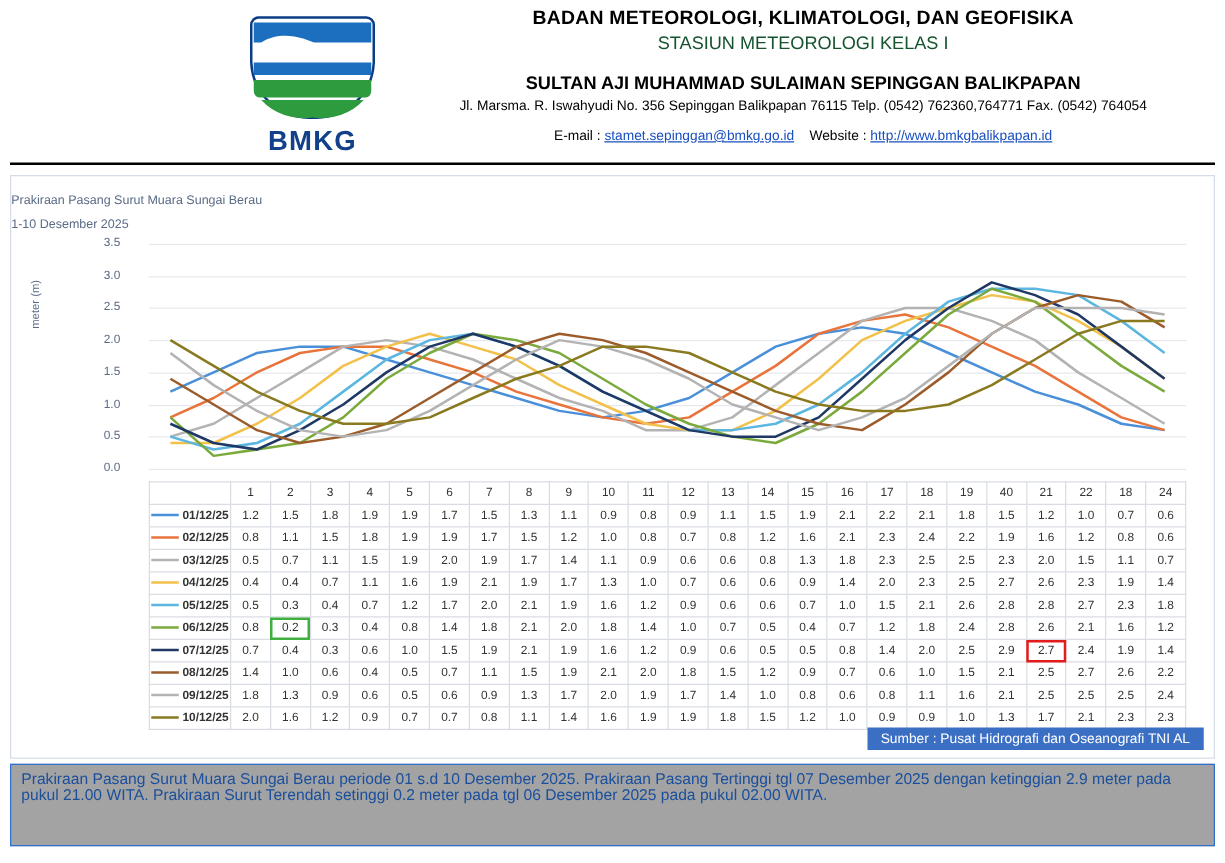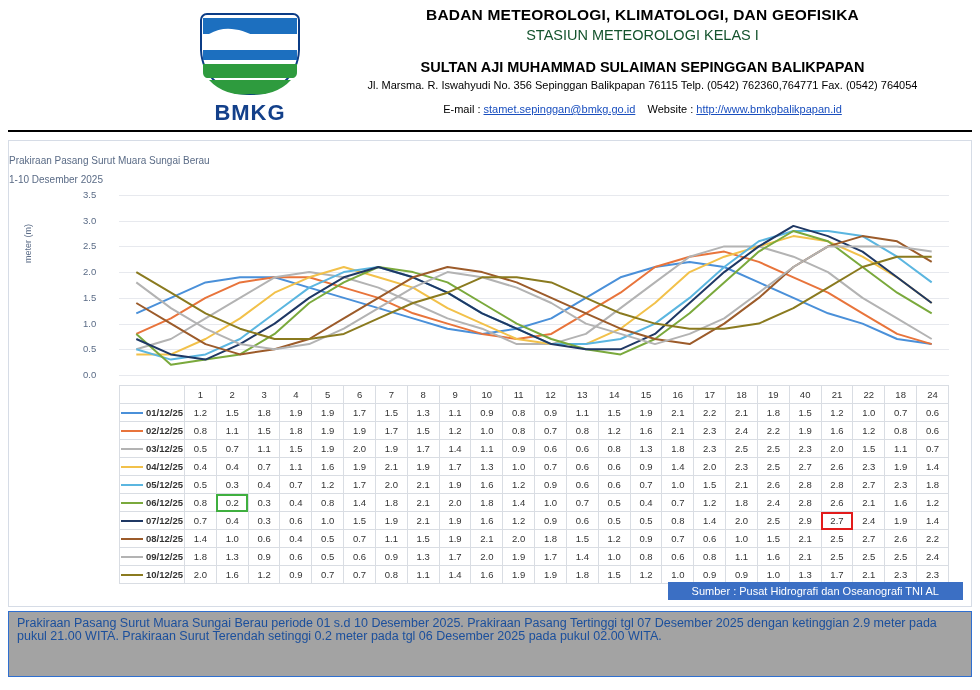--- a/index.html
+++ b/index.html
@@ -23,21 +23,21 @@
   .plot{position:absolute;left:110px;top:0;width:830px;height:180px;}
   .ytick{position:absolute;left:-36px;font-size:9.5px;color:#5a6b86;width:32px;}
   .gridline{position:absolute;left:0;width:100%;border-top:1px solid #e7e9ee;}
   table.grid{border-collapse:collapse;table-layout:fixed;margin-left:110px;width:830px;font-size:9.5px;color:#333;}
   table.grid td,table.grid th{border:1px solid #d9dde3;height:17px;text-align:center;padding:0;font-weight:normal;}
   table.grid .lbl{width:64px;text-align:center;font-size:9.5px;position:relative;font-weight:bold;}
   table.grid tbody td{width:31.9px;}
   .swatch{display:inline-block;width:22px;height:2px;vertical-align:middle;margin-right:3px;}
   .hl-green{outline:2px solid #3faf3f;outline-offset:-2px;}
   .hl-red{outline:2px solid #e21b1b;outline-offset:-2px;}
-  .source{position:absolute;right:8px;bottom:6px;background:#3b6fc4;color:#fff;font-size:11px;padding:3px 24px;}
+  .source{position:absolute;right:8px;bottom:6px;background:#3b6fc4;color:#fff;font-size:11px;padding:3px 11px;}
   .footer{margin:4px 8px 0 8px;border:1px solid #2f6fd0;background:#a3a3a3;color:#1b4f9c;font-size:12.5px;line-height:13px;padding:5px 8px;height:54px;}
   a{word-break:break-all;}
 </style>
 </head>
 <body>
 
 <div class="header">
   <div class="logo">
     <div class="logo-mark">
       <svg width="110" height="92" viewBox="0 0 110 92">

